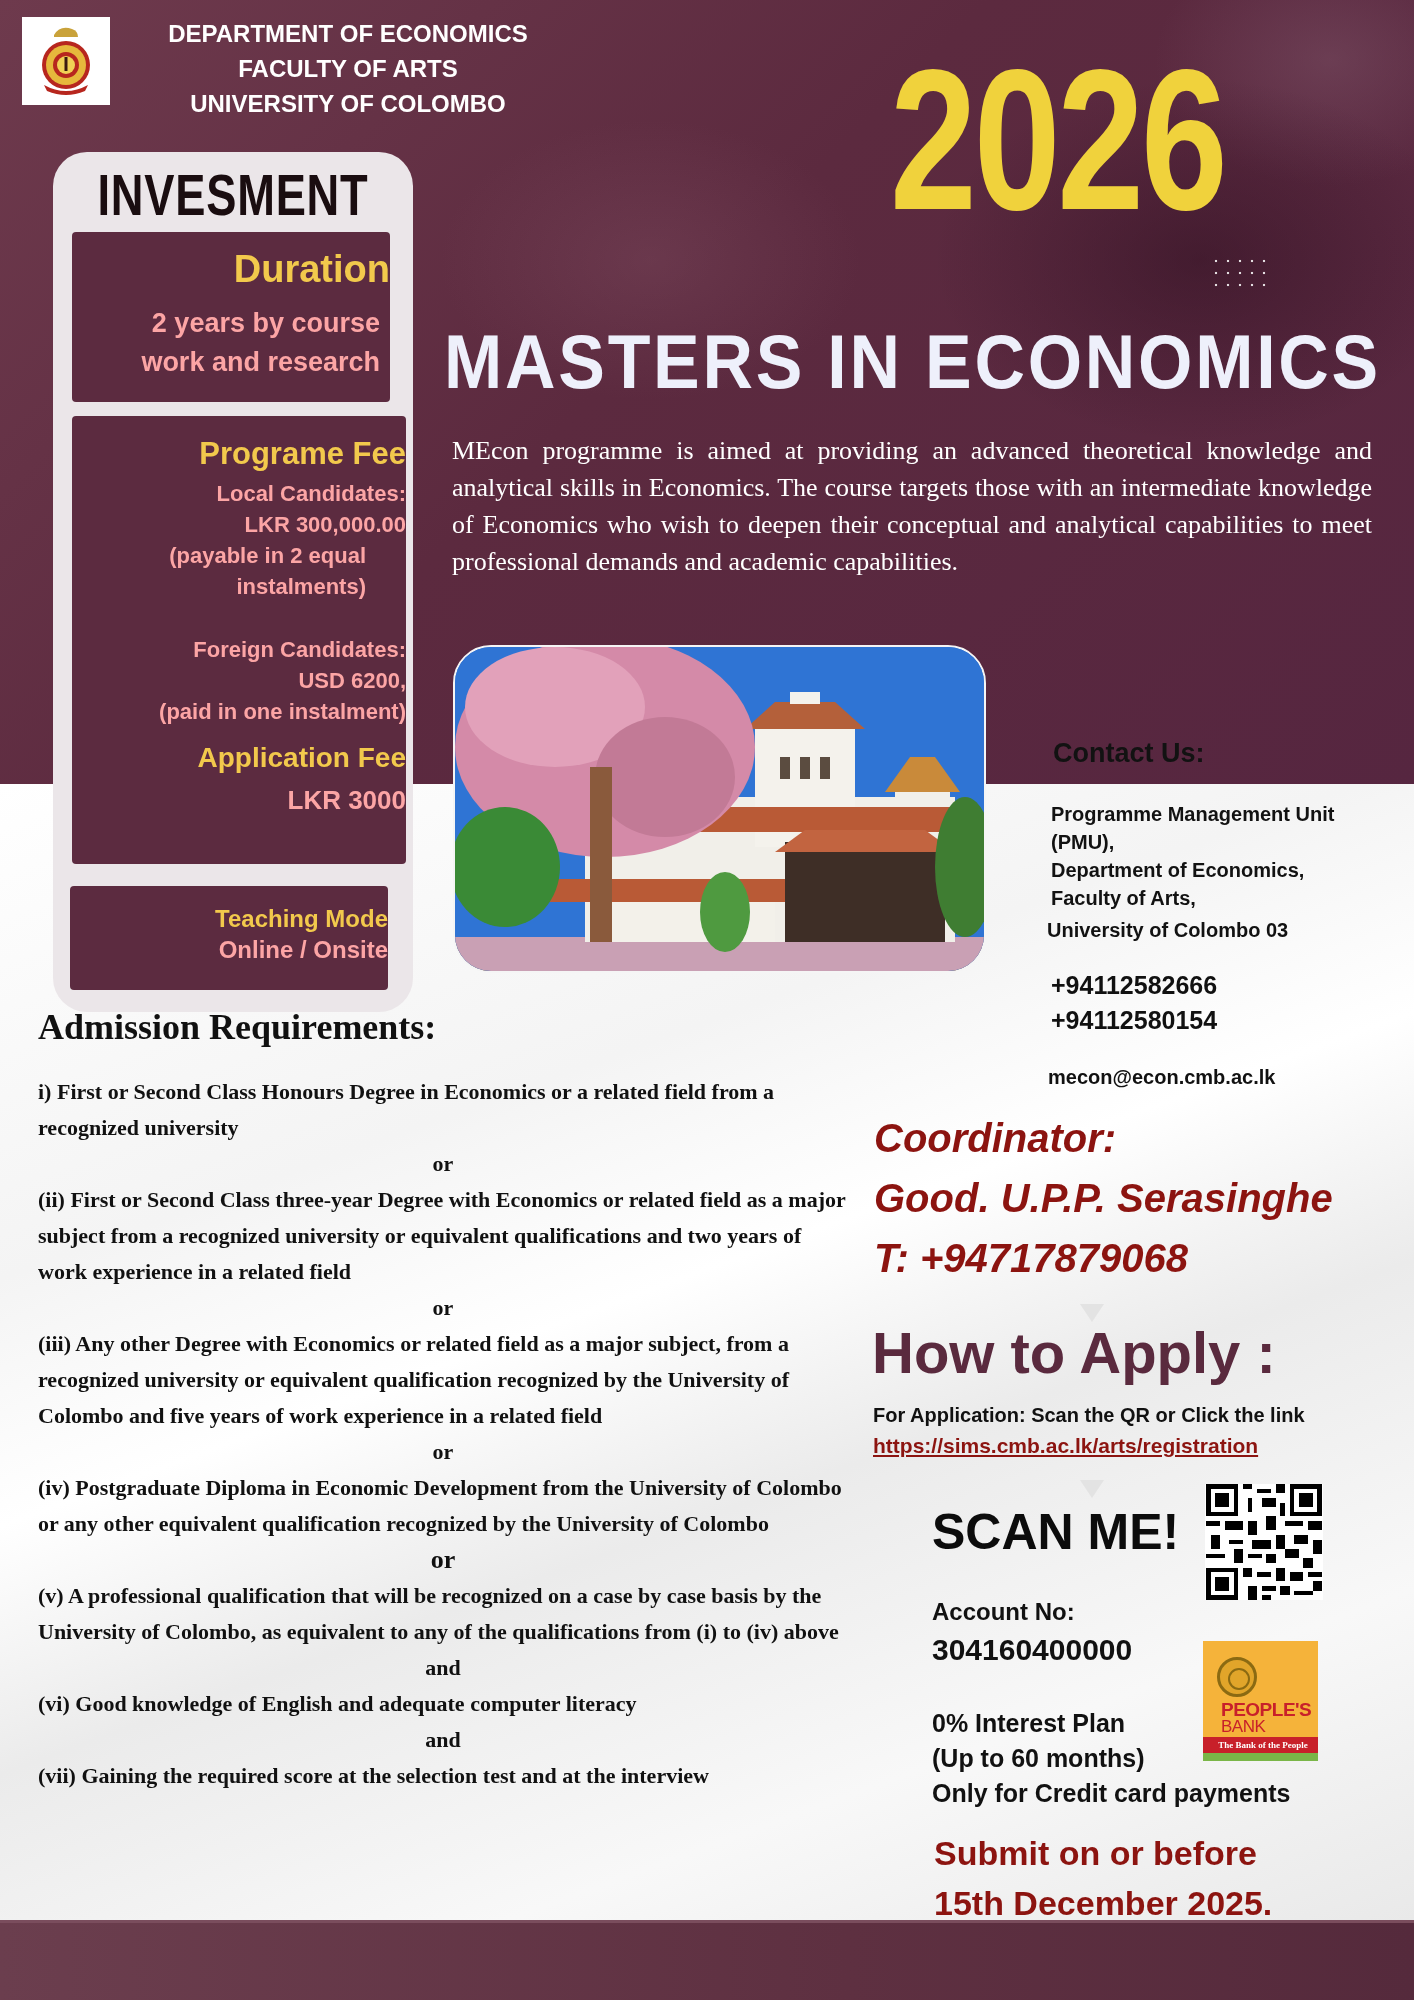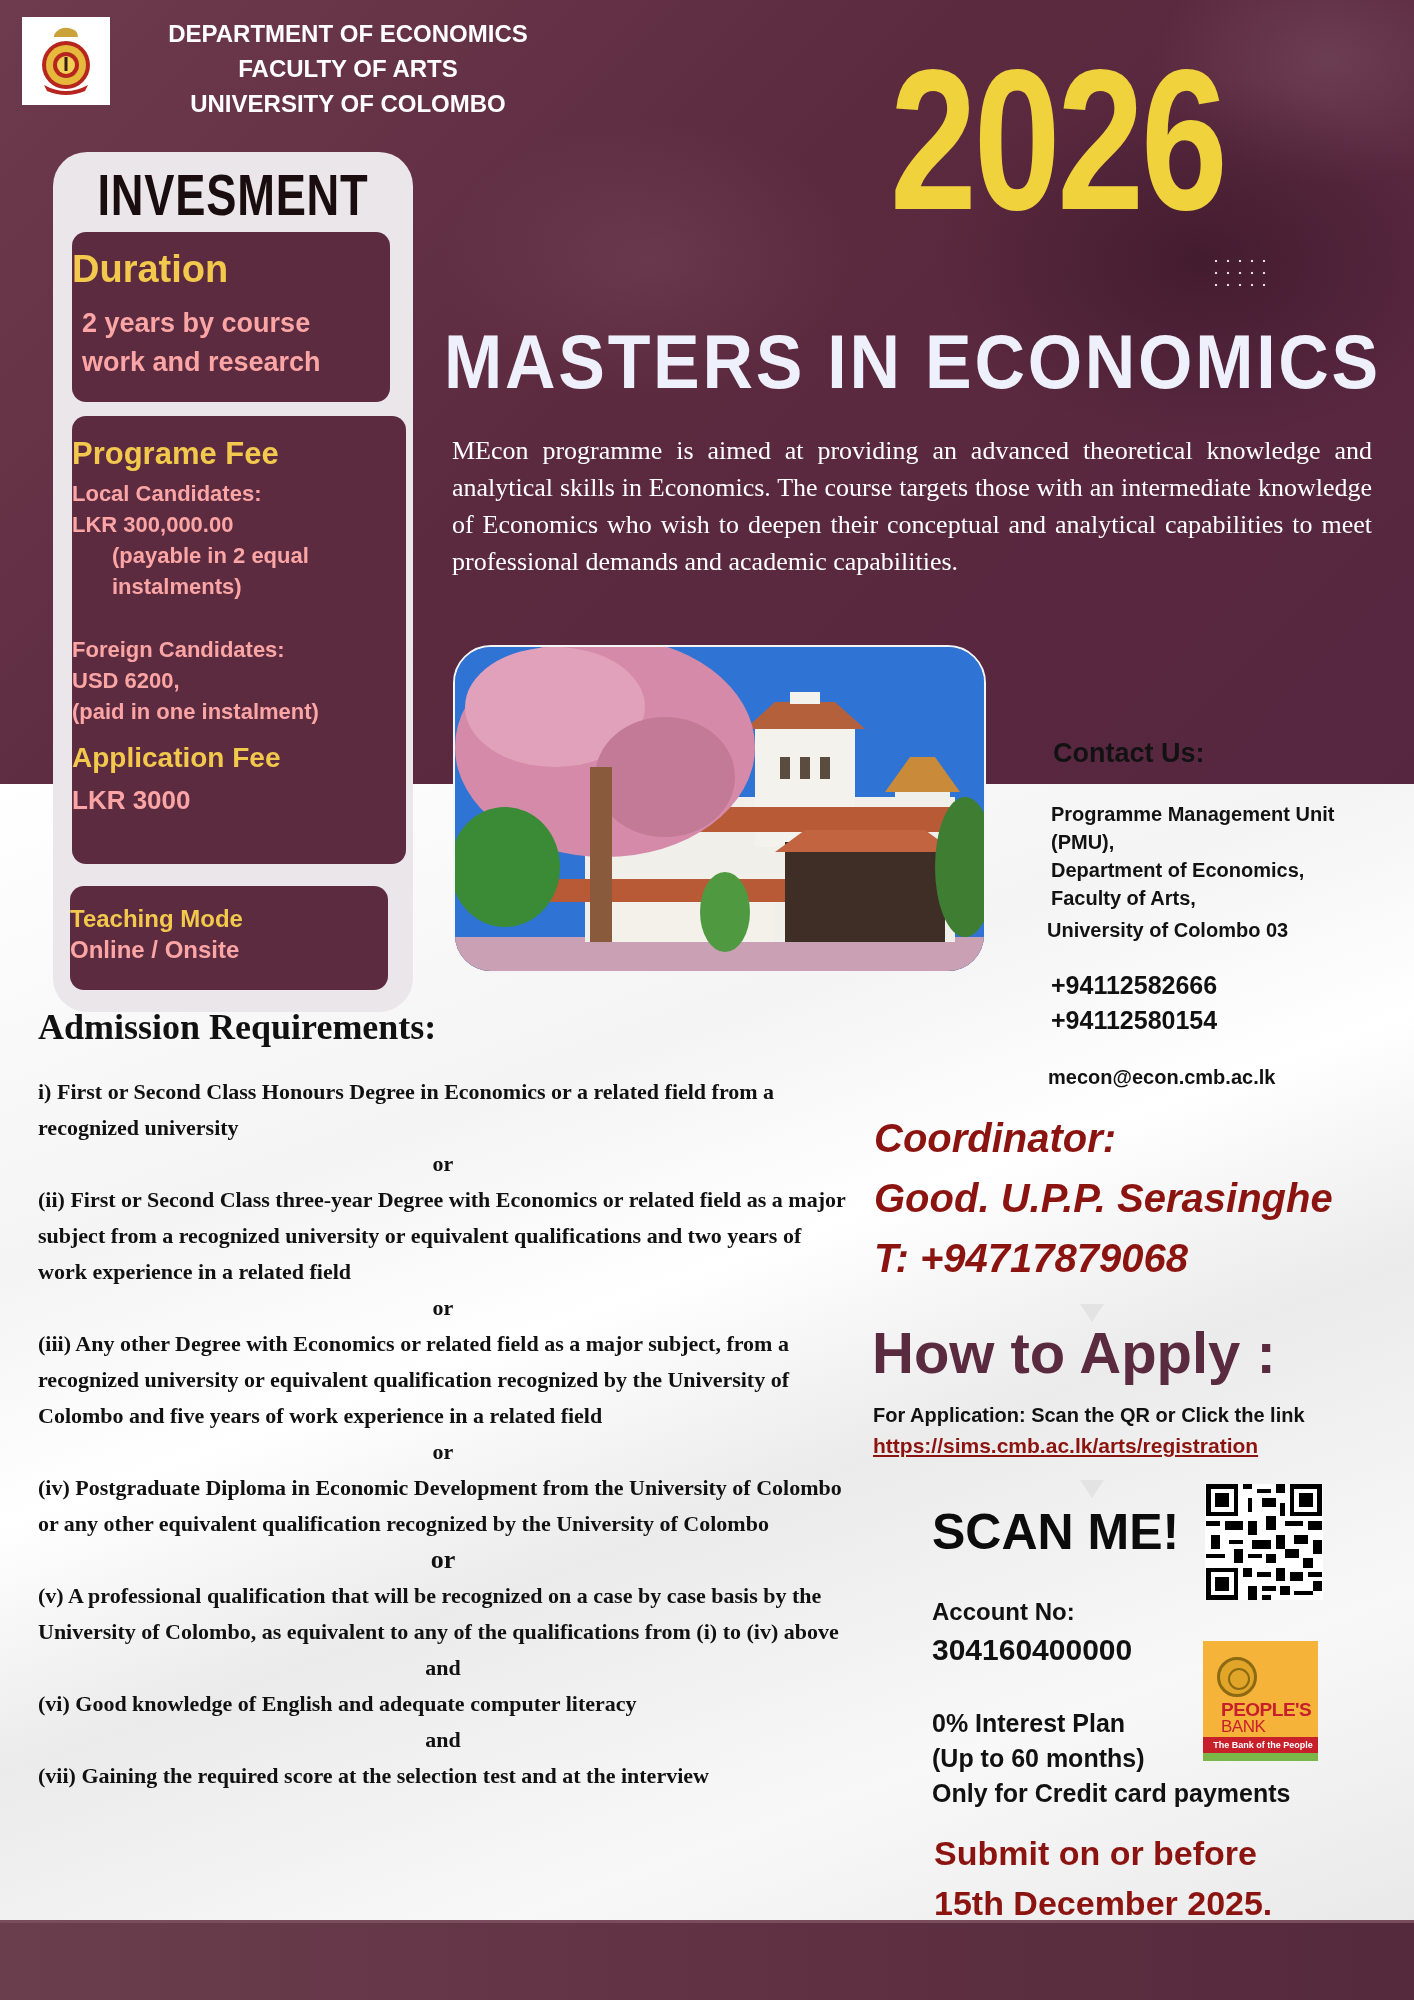--- a/index.html
+++ b/index.html
@@ -62,22 +62,22 @@
       position: absolute; left: 53px; top: 152px; width: 360px; height: 860px;
       background: #ebe6e9; border-radius: 34px;
     }
     .invest-title {
       position: absolute; left: 53px; top: 162px; width: 360px; text-align: center;
       color: #1a0d10; font-family: "Liberation Sans", sans-serif;
       font-weight: bold; font-size: 58px; line-height: 66px;
       transform: scaleX(0.78); transform-origin: center top; letter-spacing: 1px;
     }
     .card {
-      position: absolute; background: #5c2b40; border-radius: 14px;
-      text-align: left; color: #ffffff;
+      position: absolute; background: #5c2b40; border-radius: 4px;
+      text-align: right; color: #ffffff;
     }
     .card .heading { color: #f2c94c; font-weight: bold; font-family: "Liberation Sans", sans-serif; }
     .card .body { color: #fca5a5; font-weight: bold; font-family: "Liberation Sans", sans-serif; }
     .card-duration { left: 72px; top: 232px; width: 318px; height: 170px; }
     .card-duration .heading { font-size: 38px; line-height: 42px; margin-top: 16px; }
     .card-duration .body { font-size: 27px; line-height: 39px; margin-top: 14px; padding: 0 10px; }
     .card-fee { left: 72px; top: 416px; width: 334px; height: 448px; }
     .card-fee .heading { font-size: 31px; line-height: 36px; margin-top: 20px; }
     .card-fee .body { font-size: 22px; line-height: 31px; }
     .card-fee .local { margin-top: 6px; }
@@ -164,21 +164,21 @@
     }
     .bank-logo .name {
       position: absolute; left: 18px; top: 60px; color: #c8202a;
       font-family: "Liberation Sans", sans-serif; font-weight: bold; font-size: 19px; line-height: 17px;
       letter-spacing: -0.5px;
     }
     .bank-logo .name2 { font-weight: normal; font-size: 17px; }
     .bank-logo .tag {
       position: absolute; left: 0; top: 96px; width: 120px; height: 16px;
       background: #c8202a; color: #fff; font-size: 9px; line-height: 16px; text-align: center;
-      font-family: Liberation Sans, sans-serif; font-weight: bold;
+      font-family: Liberation Serif, serif; font-weight: bold;
     }
     .bank-logo .green { position: absolute; left: 0; top: 112px; width: 120px; height: 8px; background: #7ab648; }
     .deadline {
       position: absolute; left: 934px; top: 1828px; color: #8c1410;
       font-family: "Liberation Sans", sans-serif; font-weight: bold; font-size: 34px; line-height: 50px;
     }
     .admission-title {
       position: absolute; left: 38px; top: 1006px; color: #111;
       font-family: "Liberation Serif", serif; font-weight: bold; font-size: 36px;
     }

